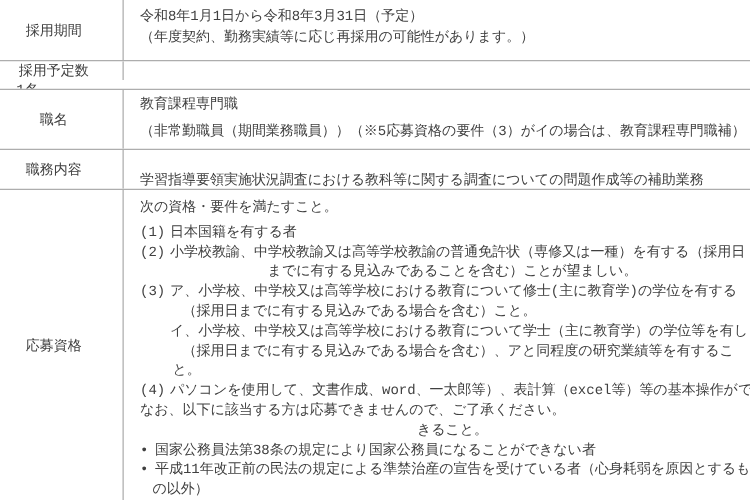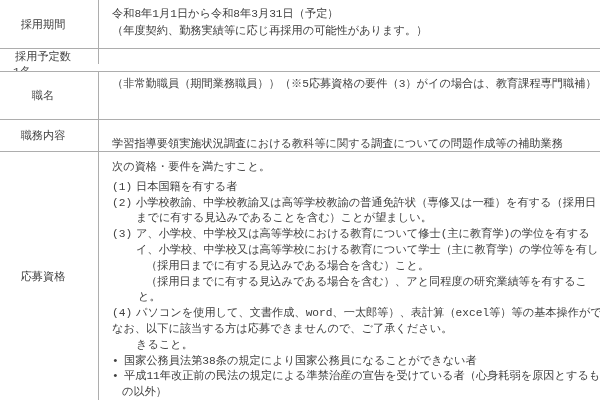--- a/index.html
+++ b/index.html
@@ -31,21 +31,21 @@
   .r1 .ccell { padding-top:6px; line-height:17px; }
   .r2 .ccell { display:flex; align-items:flex-start; }
   .r3 .ccell { padding-top:2px; line-height:21.5px; }
   .r4 .ccell { display:flex; align-items:flex-end; }
   .r5 .ccell { padding-top:8px; line-height:15.8px; }
   .ln, .ql { white-space:nowrap; }
   .ql.intro { margin-bottom:4px; }
   .qm { display:inline-block; width:24px; }
   .qb { display:inline-block; width:12px; }
   .i10 { margin-left:10px; }
-  .i24 { margin-left:24px; }
+  .i24 { margin-left:24px;text-align:center; }
   .i26 { margin-left:26px; }
   .i34 { margin-left:34px; }
 </style>
 </head>
 <body>
 
 <div class="page">
 
   <div class="row r1">
     <div class="hcell">
@@ -64,20 +64,21 @@
     <div class="ccell">
       <div class="ln">1名</div>
     </div>
   </div>
 
   <div class="row r3">
     <div class="hcell">
       <span>職名</span>
     </div>
     <div class="ccell">
+      <div class="ln">教育課程専門職</div>
       <div class="ln">（非常勤職員（期間業務職員））（※5応募資格の要件（3）がイの場合は、教育課程専門職補）</div>
     </div>
   </div>
 
   <div class="row r4">
     <div class="hcell">
       <span>職務内容</span>
     </div>
     <div class="ccell">
       <div class="ln">学習指導要領実施状況調査における教科等に関する調査についての問題作成等の補助業務</div>
@@ -93,22 +94,22 @@
       <div class="ql">
         <span class="qm">(1)</span><span>日本国籍を有する者</span>
       </div>
       <div class="ql">
         <span class="qm">(2)</span><span>小学校教諭、中学校教諭又は高等学校教諭の普通免許状（専修又は一種）を有する（採用日</span>
       </div>
       <div class="ql i24">までに有する見込みであることを含む）ことが望ましい。</div>
       <div class="ql">
         <span class="qm">(3)</span><span>ア、小学校、中学校又は高等学校における教育について修士(主に教育学)の学位を有する</span>
       </div>
+      <div class="ql i34">（採用日までに有する見込みである場合を含む）こと。</div>
       <div class="ql i24">イ、小学校、中学校又は高等学校における教育について学士（主に教育学）の学位等を有し</div>
-      <div class="ql i34">（採用日までに有する見込みである場合を含む）こと。</div>
       <div class="ql i34">（採用日までに有する見込みである場合を含む）、アと同程度の研究業績等を有するこ</div>
       <div class="ql i26">と。</div>
       <div class="ql">
         <span class="qm">(4)</span><span>パソコンを使用して、文書作成、word、一太郎等）、表計算（excel等）等の基本操作がで</span>
       </div>
       <div class="ql">なお、以下に該当する方は応募できませんので、ご了承ください。</div>
       <div class="ql i24">きること。</div>
       <div class="ql">
         <span class="qb">•</span><span>国家公務員法第38条の規定により国家公務員になることができない者</span>
       </div>

